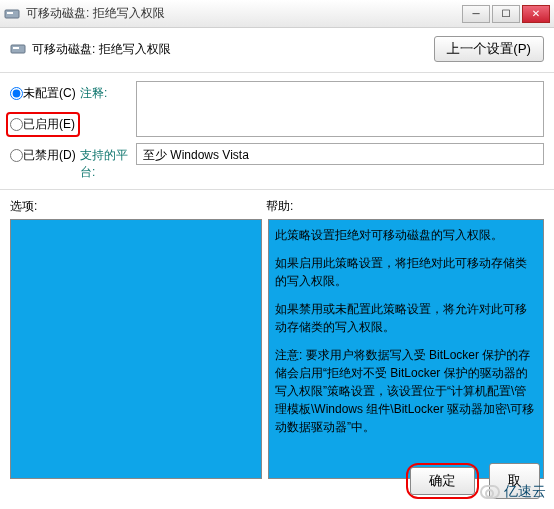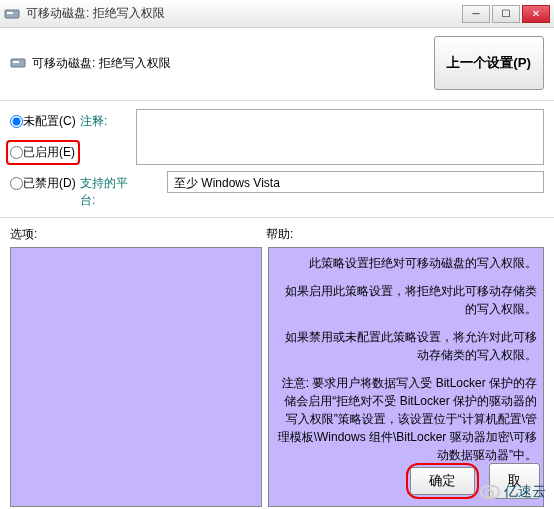--- a/index.html
+++ b/index.html
@@ -7,36 +7,36 @@
 .titlebar { height: 28px; background: linear-gradient(#fff, #e8e8e8); border-bottom: 1px solid #d0d0d0; display: flex; align-items: center; padding: 0 4px; }
 .titlebar .icon { width: 16px; height: 16px; margin-right: 6px; }
 .titlebar .title { flex: 1; color: #333; }
 .winbtns { display: flex; gap: 2px; }
 .winbtn { width: 28px; height: 18px; border: 1px solid #aaa; background: linear-gradient(#f8f8f8,#e0e0e0); display: flex; align-items: center; justify-content: center; font-size: 10px; }
 .winbtn.close { background: linear-gradient(#e67,#c23); color: #fff; border-color: #a22; }
 .header { display: flex; align-items: center; padding: 8px 10px; }
 .header .icon { width: 16px; height: 16px; margin-right: 6px; }
 .header .text { flex: 1; }
 .navbtns { display: flex; gap: 6px; }
-.navbtn { padding: 17px 12px; border: 1px solid #999; background: linear-gradient(#fff,#e6e6e6); border-radius: 3px; font-weight: bold; }
+.navbtn { padding: 3px 12px; border: 1px solid #999; background: linear-gradient(#fff,#e6e6e6); border-radius: 3px; }
 .hr { height: 1px; background: #ddd; margin: 2px 0; }
 .content { display: flex; padding: 6px 10px 0 10px; }
 .radios { width: 70px; display: flex; flex-direction: column; gap: 10px; padding-top: 4px; }
 .radio-row { display: flex; align-items: center; gap: 0; white-space: nowrap; }
 .radio-row input { margin: 0; }
 .highlight-radio { border: 2px solid #e00; border-radius: 4px; padding: 2px 2px; margin-left: -4px; }
 .rightpane { flex: 1; }
 .field-row { display: flex; align-items: flex-start; margin-bottom: 6px; }
 .field-label { width: 56px; text-align: left; padding-right: 8px; padding-top: 4px; color: #0f766e; }
 .comment-box { flex: 1; height: 56px; border: 1px solid #aaa; background: #fff; resize: none; font-family: inherit; font-size: 12px; padding: 2px; }
-.platform-box { flex: 1; height: 22px; border: 1px solid #aaa; padding: 3px 6px; background: #fff; margin-left: 31px; }
+.platform-box { flex: 1; height: 22px; border: 1px solid #aaa; padding: 3px 6px; background: #fff; }
 .labels-row { display: flex; padding: 0 10px; margin-top: 8px; }
 .labels-row .l { width: 256px; }
 .panes { display: flex; padding: 4px 10px 0 10px; gap: 6px; }
-.pane { border: 1px solid #888; background: #c4b5fd; height: 260px; overflow: auto; padding: 6px; text-align: right; }
+.pane { border: 1px solid #888; background: #0ea5e9; height: 260px; overflow: auto; padding: 6px; }
 .pane.left { width: 252px; }
 .pane.right { flex: 1; }
 .help-text p { margin-bottom: 10px; line-height: 1.5; }
 .footer { position: absolute; bottom: 10px; right: 14px; display: flex; gap: 10px; }
 .footer .btn { padding: 4px 18px; border: 1px solid #888; background: linear-gradient(#fff,#e6e6e6); border-radius: 3px; }
 .footer .ok-wrap { border: 2px solid #e00; padding: 2px; border-radius: 12px; }
 .watermark { position: absolute; right: 8px; bottom: 8px; font-size: 14px; color: #0c4a6e; display: flex; align-items: center; gap: 4px; pointer-events: none; }
 .watermark .wm-icon { width: 20px; height: 14px; border: 2px solid #d0d0d0; border-radius: 8px; position: relative; }
 .watermark .wm-icon::after { content: ""; position: absolute; left: 3px; top: 2px; width: 5px; height: 5px; border: 2px solid #d0d0d0; border-radius: 50%; }
 svg.drive-icon { width: 16px; height: 16px; }

